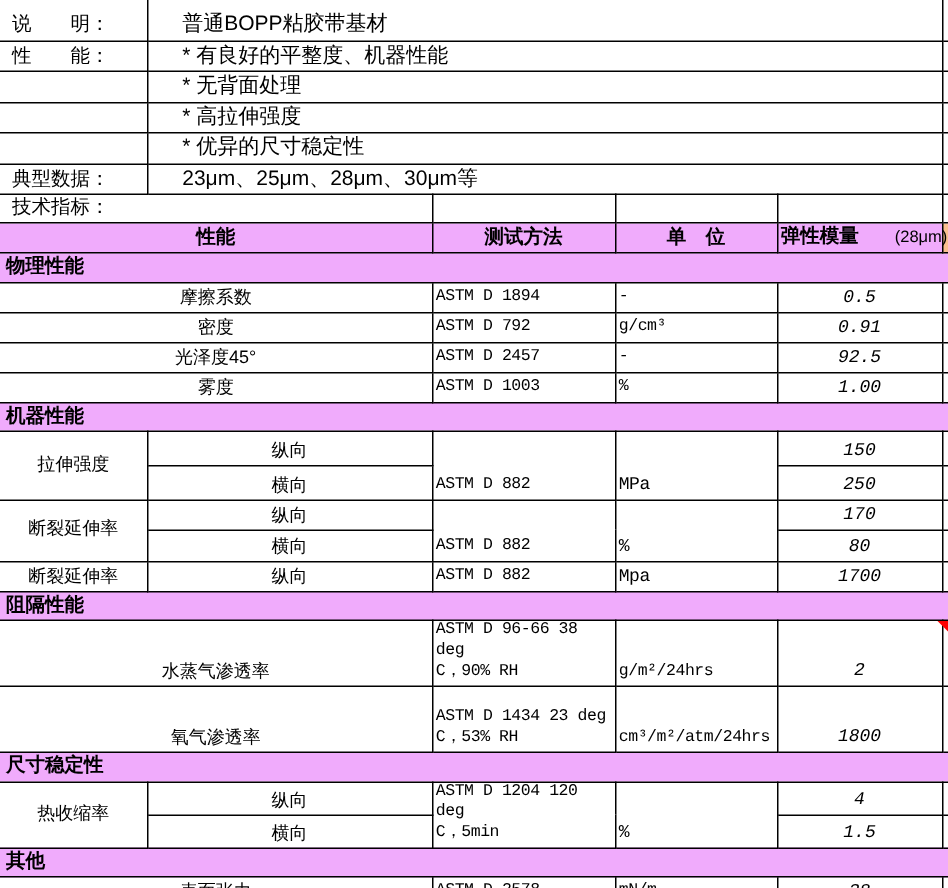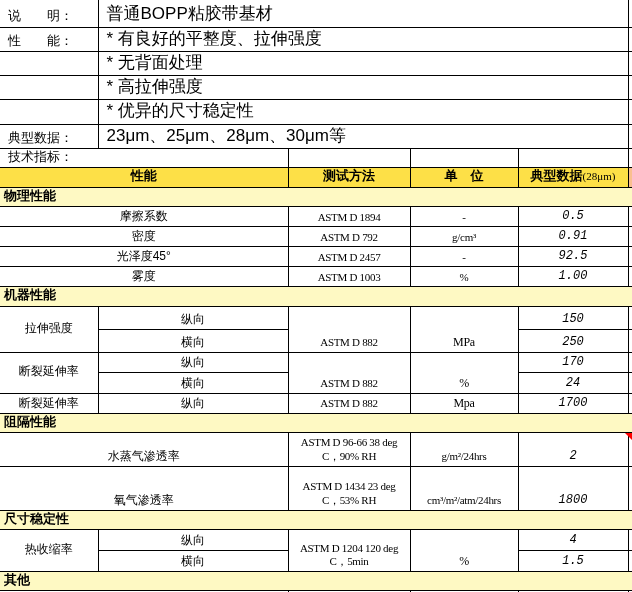--- a/index.html
+++ b/index.html
@@ -16,48 +16,46 @@
     padding: 0 2px 2px 2px;
     font-size: 12px;
     vertical-align: bottom;
     line-height: 1.25;
   }
   tr > td:first-child { border-left: 0; }
   tr.r-top > td { border-top: 0; }
   td.edge { padding: 0; }
   
   td.lbl { padding-left: 8px; font-size: 13px; white-space: nowrap; }
-  td.val { padding-left: 8px; font-size: 17px; white-space: nowrap; }
+  td.val { padding-left: 23px; font-size: 14px; white-space: nowrap; }
   
   td.hdr {
-    background: #fde047;
+    background: #f0abfc;
     font-weight: bold;
     text-align: center;
     font-size: 13px;
     vertical-align: middle;
     white-space: nowrap;
-    font-family: Liberation Serif, serif;
-  }
-  td.hdr .suffix { font-weight: normal; font-size: 11px; }
+  }
+  td.hdr .suffix { font-weight: normal; font-size: 11px; padding-left: 24px; }
   td.sec {
-    background: #fef9c3;
+    background: #f0abfc;
     font-weight: bold;
     text-align: left;
     font-size: 13px;
     vertical-align: middle;
     padding-left: 4px;
   }
   td.edge-orange { background: #FABF8F; border-top: 1px solid #000; }
   
   td.name { text-align: center; }
   td.dir  { text-align: center; }
   td.vmid { vertical-align: middle; margin-top: 16px; }
   td.mono {
-    font-family: Liberation Serif, serif;
-    text-align: center;
+    font-family: Liberation Mono, monospace;
     font-size: 11px;
     letter-spacing: -0.3px;
     white-space: pre-line;
     margin-left: 18px;
   }
   td.num {
     font-family: "Liberation Mono", "DejaVu Sans Mono", monospace;
     text-align: center;
     font-size: 12px;
     position: relative;
@@ -91,21 +89,21 @@
   </colgroup>
 
   <tbody>
       <tr class="h27 r-top">
     <td class="lbl">说　　明：</td>
     <td class="val" colspan="4">普通BOPP粘胶带基材</td>
     <td class="edge"></td>
   </tr>
   <tr class="h19">
     <td class="lbl">性　　能：</td>
-    <td class="val" colspan="4">* 有良好的平整度、拉伸强度</td>
+    <td class="val" colspan="4">* 有良好的平整度、机器性能</td>
     <td class="edge"></td>
   </tr>
   <tr class="h19">
     <td class="lbl"></td>
     <td class="val" colspan="4">* 无背面处理</td>
     <td class="edge"></td>
   </tr>
   <tr class="h19">
     <td class="lbl"></td>
     <td class="val" colspan="4">* 高拉伸强度</td>
@@ -126,21 +124,21 @@
     <td></td>
     <td></td>
     <td></td>
     <td class="edge"></td>
   </tr>
 
   <tr class="h20">
     <td class="hdr" colspan="2">性能</td>
     <td class="hdr">测试方法</td>
     <td class="hdr">单　位</td>
-    <td class="hdr"><span>典型数据</span><span class="suffix">(28μm)</span></td>
+    <td class="hdr"><span>弹性模量</span><span class="suffix">(28μm)</span></td>
     <td class="edge edge-orange"></td>
   </tr>
 
   <tr class="h18">
     <td class="sec" colspan="6">物理性能</td>
   </tr>
   <tr class="h22">
     <td class="name" colspan="2">摩擦系数</td>
     <td class="mono">ASTM D 1894</td>
     <td class="mono">-</td>
@@ -188,21 +186,21 @@
   <tr class="h22">
     <td class="name vmid" rowspan="2">断裂延伸率</td>
     <td class="dir">纵向</td>
     <td class="mono" rowspan="2">ASTM D 882</td>
     <td class="mono" rowspan="2" style="font-size:12px">%</td>
     <td class="num">170</td>
     <td class="edge"></td>
   </tr>
   <tr class="h21">
     <td class="dir">横向</td>
-    <td class="num">24</td>
+    <td class="num">80</td>
     <td class="edge"></td>
   </tr>
   <tr class="h22">
     <td class="name">断裂延伸率</td>
     <td class="dir">纵向</td>
     <td class="mono">ASTM D 882</td>
     <td class="mono" style="font-size:12px">Mpa</td>
     <td class="num">1700</td>
     <td class="edge"></td>
   </tr>

